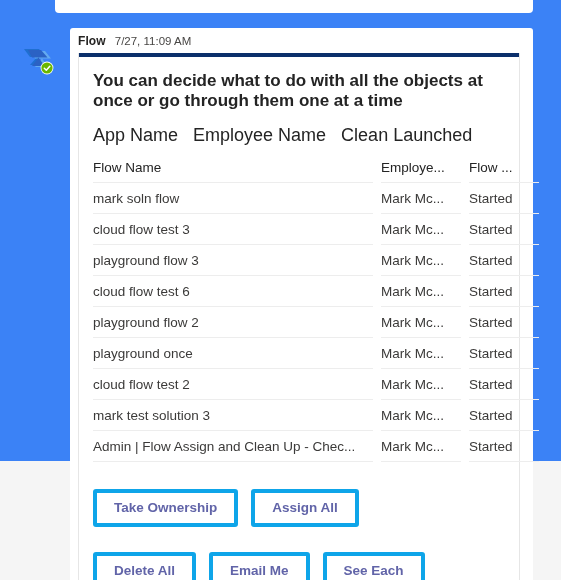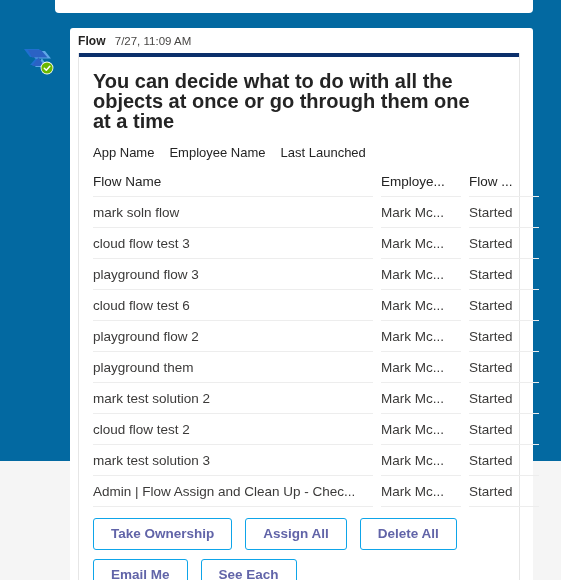--- a/index.html
+++ b/index.html
@@ -10,21 +10,21 @@
     height: 580px;
     overflow: hidden;
     background: #f5f5f5;
     font-family: "Liberation Sans", sans-serif;
   }
 
   .page {
     position: relative;
     width: 561px;
     height: 461px;
-    background: #0369a1;
+    background: #3b82f6;
   }
 
   
   .prev-card {
     position: absolute;
     left: 55px;
     top: -40px;
     width: 478px;
     height: 53px;
     background: #ffffff;
@@ -92,30 +92,30 @@
   .card-accent {
     height: 4px;
     background: #0b2f6b;
     width: 100%;
   }
   .card-content {
     padding: 14px 14px 0 14px;
   }
 
   .card-text {
-    font-size: 20px;
+    font-size: 17px;
     line-height: 20px;
     color: #242424;
     font-weight: bold;
     margin: 0 0 14px 0;
     max-width: 400px;
   }
 
   .column-note {
-    font-size: 13px;
+    font-size: 18px;
     color: #242424;
     margin: 0 0 12px 0;
     display: flex;
     gap: 15px;
   }
   .column-note span { white-space: nowrap; }
 
   
   .fact-table {
     width: 100%;
@@ -153,26 +153,27 @@
     flex-wrap: wrap;
     gap: 9px 13px;
     max-width: 380px;
   }
   .btn {
     font-family: "Liberation Sans", sans-serif;
     font-size: 13.5px;
     font-weight: bold;
     color: #6164a8;
     background: #ffffff;
-    border: 1px solid #0ea5e9;
+    border: 4px solid #0ea5e9;
     border-radius: 3px;
     padding: 7px 17px;
     cursor: pointer;
     line-height: 16px;
     white-space: nowrap;
+    margin-top: 16px;
   }
 </style>
 </head>
 <body>
 
 <div class="page">
 
   <div class="prev-card">
     
   </div>
@@ -202,21 +203,21 @@
 
           <div class="card-accent"></div>
 
           <div class="card-content">
 
             <p class="card-text">You can decide what to do with all the objects at once or go through them one at a time</p>
 
             <div class="column-note">
               <span>App Name</span>
               <span>Employee Name</span>
-              <span>Last Launched</span>
+              <span>Clean Launched</span>
             </div>
 
             <table class="fact-table">
               <colgroup>
                 <col class="col-name">
                   <col class="col-emp">
                   <col class="col-stat">
               </colgroup>
               <thead>
                 <tr>
@@ -245,26 +246,21 @@
                     <td>cloud flow test 6</td>
                     <td>Mark Mc...</td>
                     <td>Started</td>
                   </tr>
                   <tr>
                     <td>playground flow 2</td>
                     <td>Mark Mc...</td>
                     <td>Started</td>
                   </tr>
                   <tr>
-                    <td>playground them</td>
-                    <td>Mark Mc...</td>
-                    <td>Started</td>
-                  </tr>
-                  <tr>
-                    <td>mark test solution 2</td>
+                    <td>playground once</td>
                     <td>Mark Mc...</td>
                     <td>Started</td>
                   </tr>
                   <tr>
                     <td>cloud flow test 2</td>
                     <td>Mark Mc...</td>
                     <td>Started</td>
                   </tr>
                   <tr>
                     <td>mark test solution 3</td>

